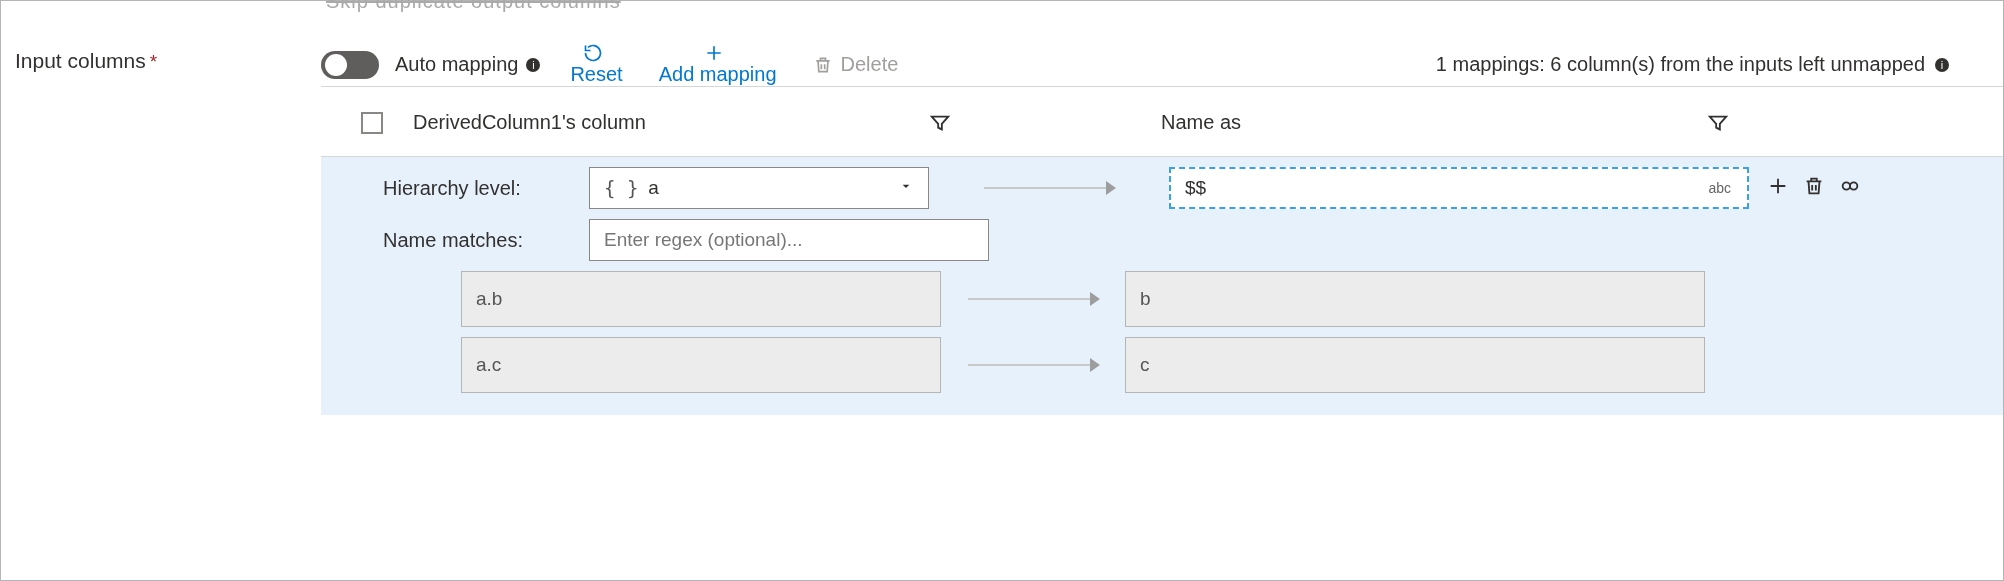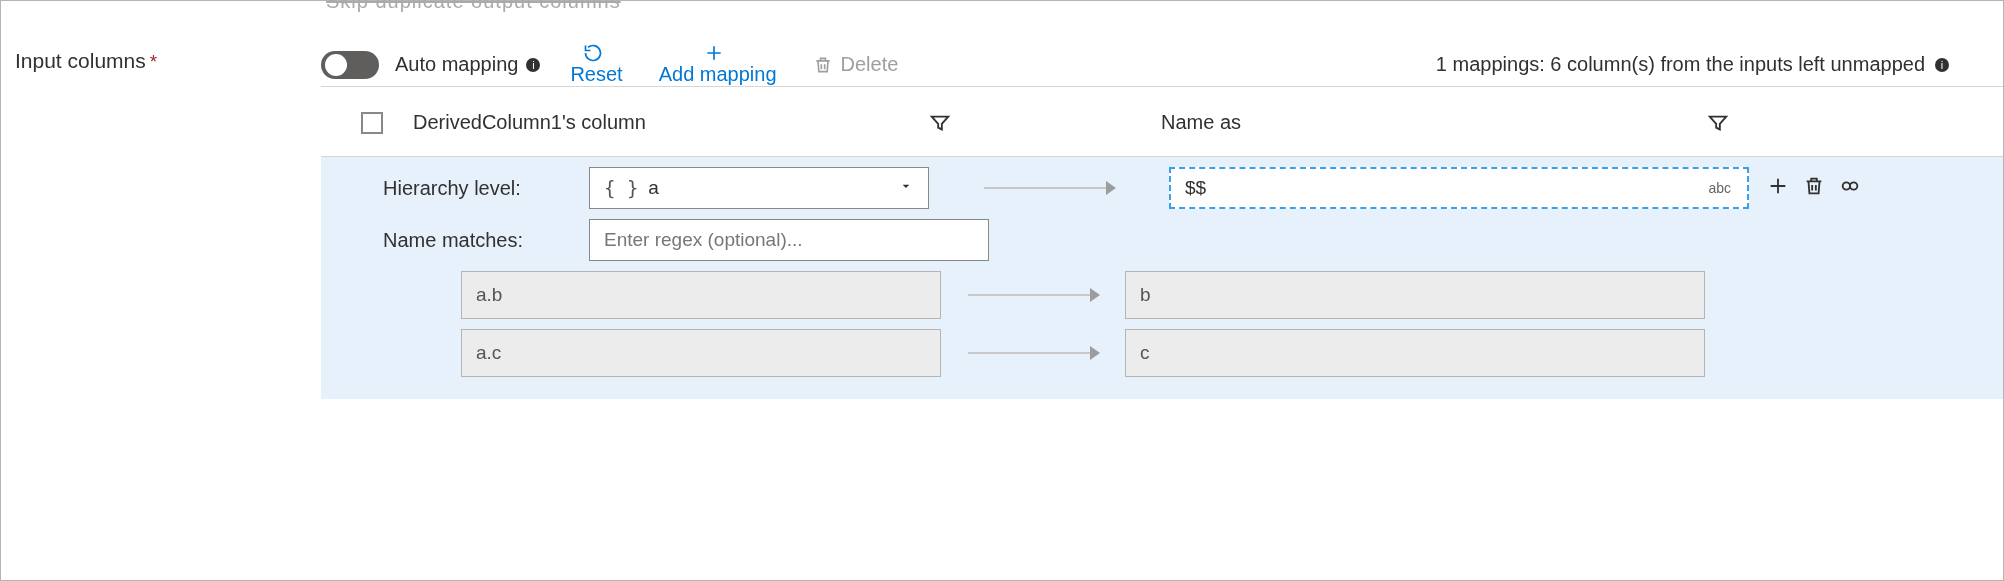--- a/index.html
+++ b/index.html
@@ -129,21 +129,21 @@
   }
   .name-as-input {
     width:580px;height:42px;
     border:2px dashed #3aa0e8;background:#fff;
     display:flex;align-items:center;padding:0 14px;font-size:19px;position:relative;
   }
   .abc-badge { position:absolute;right:16px;top:50%;transform:translateY(-50%);font-size:14px;color:#666; }
   .action-icons { display:flex;gap:14px;margin-left:18px; }
   .action-icons svg { width:22px;height:22px; }
   .ro-cell {
-    height:48px;border:1px solid #b5b5b5;background:#ececec;
+    height:56px;border:1px solid #b5b5b5;background:#ececec;
     display:flex;align-items:center;padding:0 14px;color:#555;font-size:19px;
   }
   .map-row { display:flex;align-items:center;margin-top:10px; }
   .map-left { width:480px; margin-left:78px; }
   .map-right { width:580px; }
 </style>
 </head>
 <body>
 
 <div class="clip-top">Skip duplicate output columns</div>

